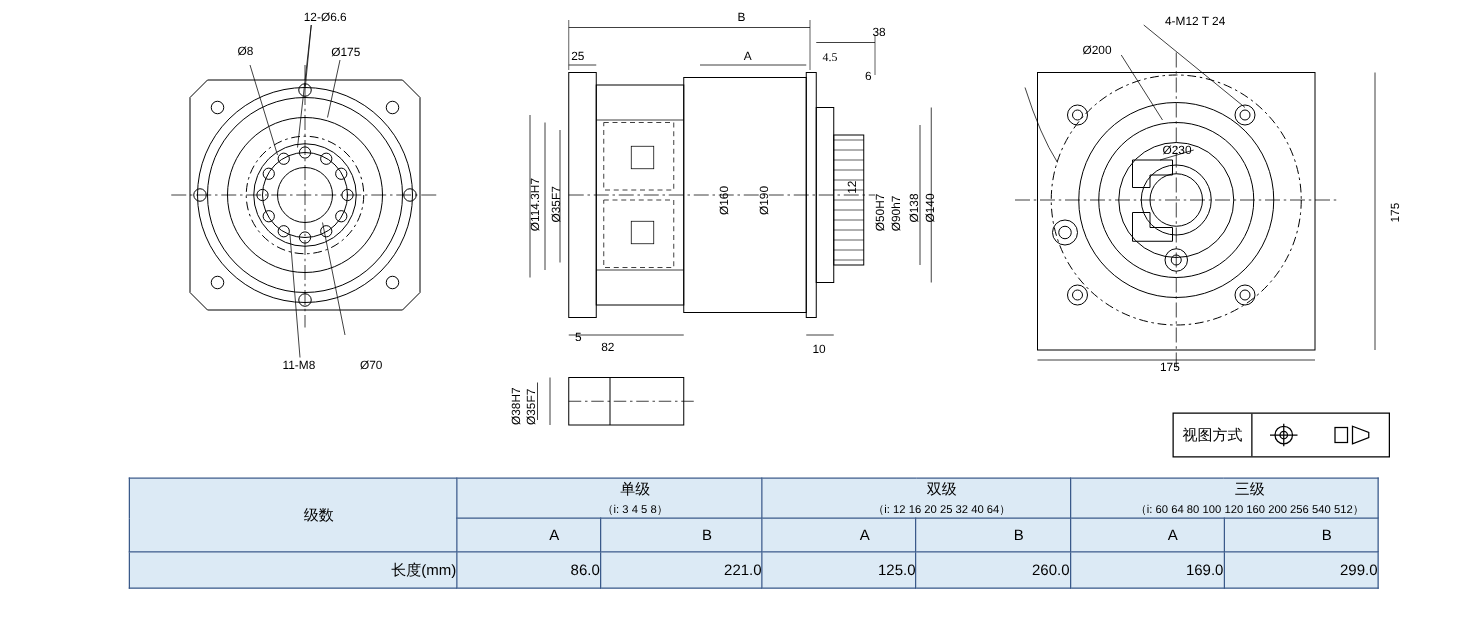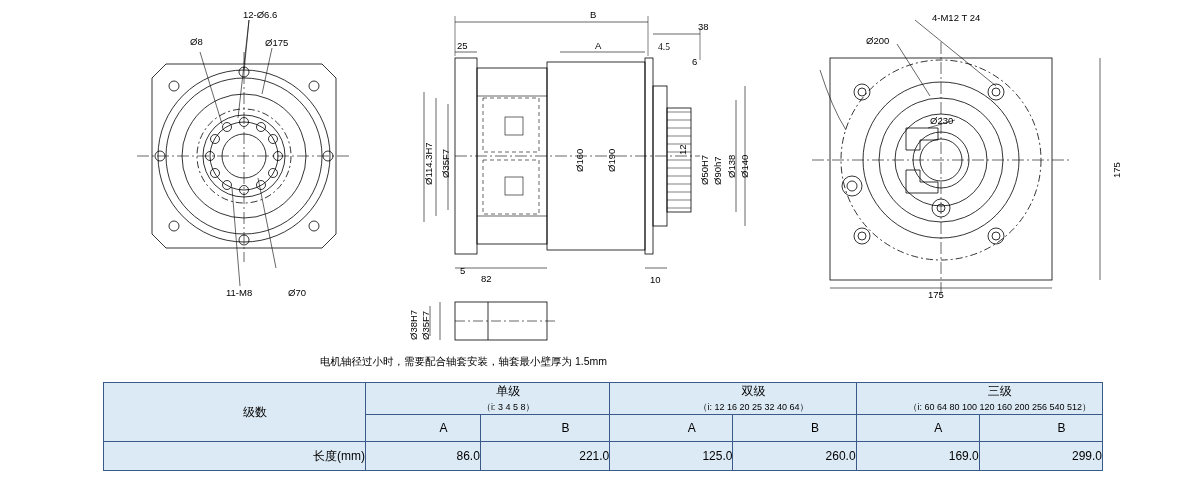--- a/index.html
+++ b/index.html
@@ -213,22 +213,36 @@
 
   <div class="lbl vert" style="left:409px;top:340px;transform:rotate(-90deg);">Ø38H7</div>
   <div class="lbl vert" style="left:421px;top:340px;transform:rotate(-90deg);">Ø35F7</div>
 
   <div class="lbl" style="left:932px;top:13px;">4-M12 T 24</div>
   <div class="lbl" style="left:866px;top:36px;text-align:center;">Ø200</div>
   <div class="lbl" style="left:930px;top:116px;">Ø230</div>
   <div class="lbl vert" style="left:1112px;top:178px;transform:rotate(-90deg);">175</div>
   <div class="lbl" style="left:928px;top:290px;">175</div>
 
-  <div class="note" style="left:320px;top:355px;">电机轴径过小时，需要配合轴套安装，轴套最小壁厚为 1.5mm</div>
-
+
+  <div class="viewbox">
+    <div class="vb-label">视图方式</div>
+    <div class="vb-icons">
+      <svg width="26" height="20" viewBox="0 0 26 20">
+        <circle cx="13" cy="10" r="7" fill="none" stroke="#000" stroke-width="1"></circle>
+        <circle cx="13" cy="10" r="3" fill="none" stroke="#000" stroke-width="1"></circle>
+        <line x1="2" y1="10" x2="24" y2="10" stroke="#000" stroke-width="1"></line>
+        <line x1="13" y1="1" x2="13" y2="19" stroke="#000" stroke-width="1"></line>
+      </svg>
+      <svg width="34" height="20" viewBox="0 0 34 20">
+        <rect x="3" y="4" width="10" height="12" fill="none" stroke="#000" stroke-width="1"></rect>
+        <path d="M17 3 L30 8 L30 12 L17 17 Z" fill="none" stroke="#000" stroke-width="1"></path>
+      </svg>
+    </div>
+  </div>
 
   <table class="spec">
     <tbody>
         <tr class="h1">
       <td class="hdrcell bigc" rowspan="2" style="width:220px;">级数</td>
       <td class="hdrcell" colspan="2" style="width:260px;">
         <span>单级</span>
         <span class="sub">（i: 3 4 5 8）</span>
       </td>
       <td class="hdrcell" colspan="2" style="width:260px;">

